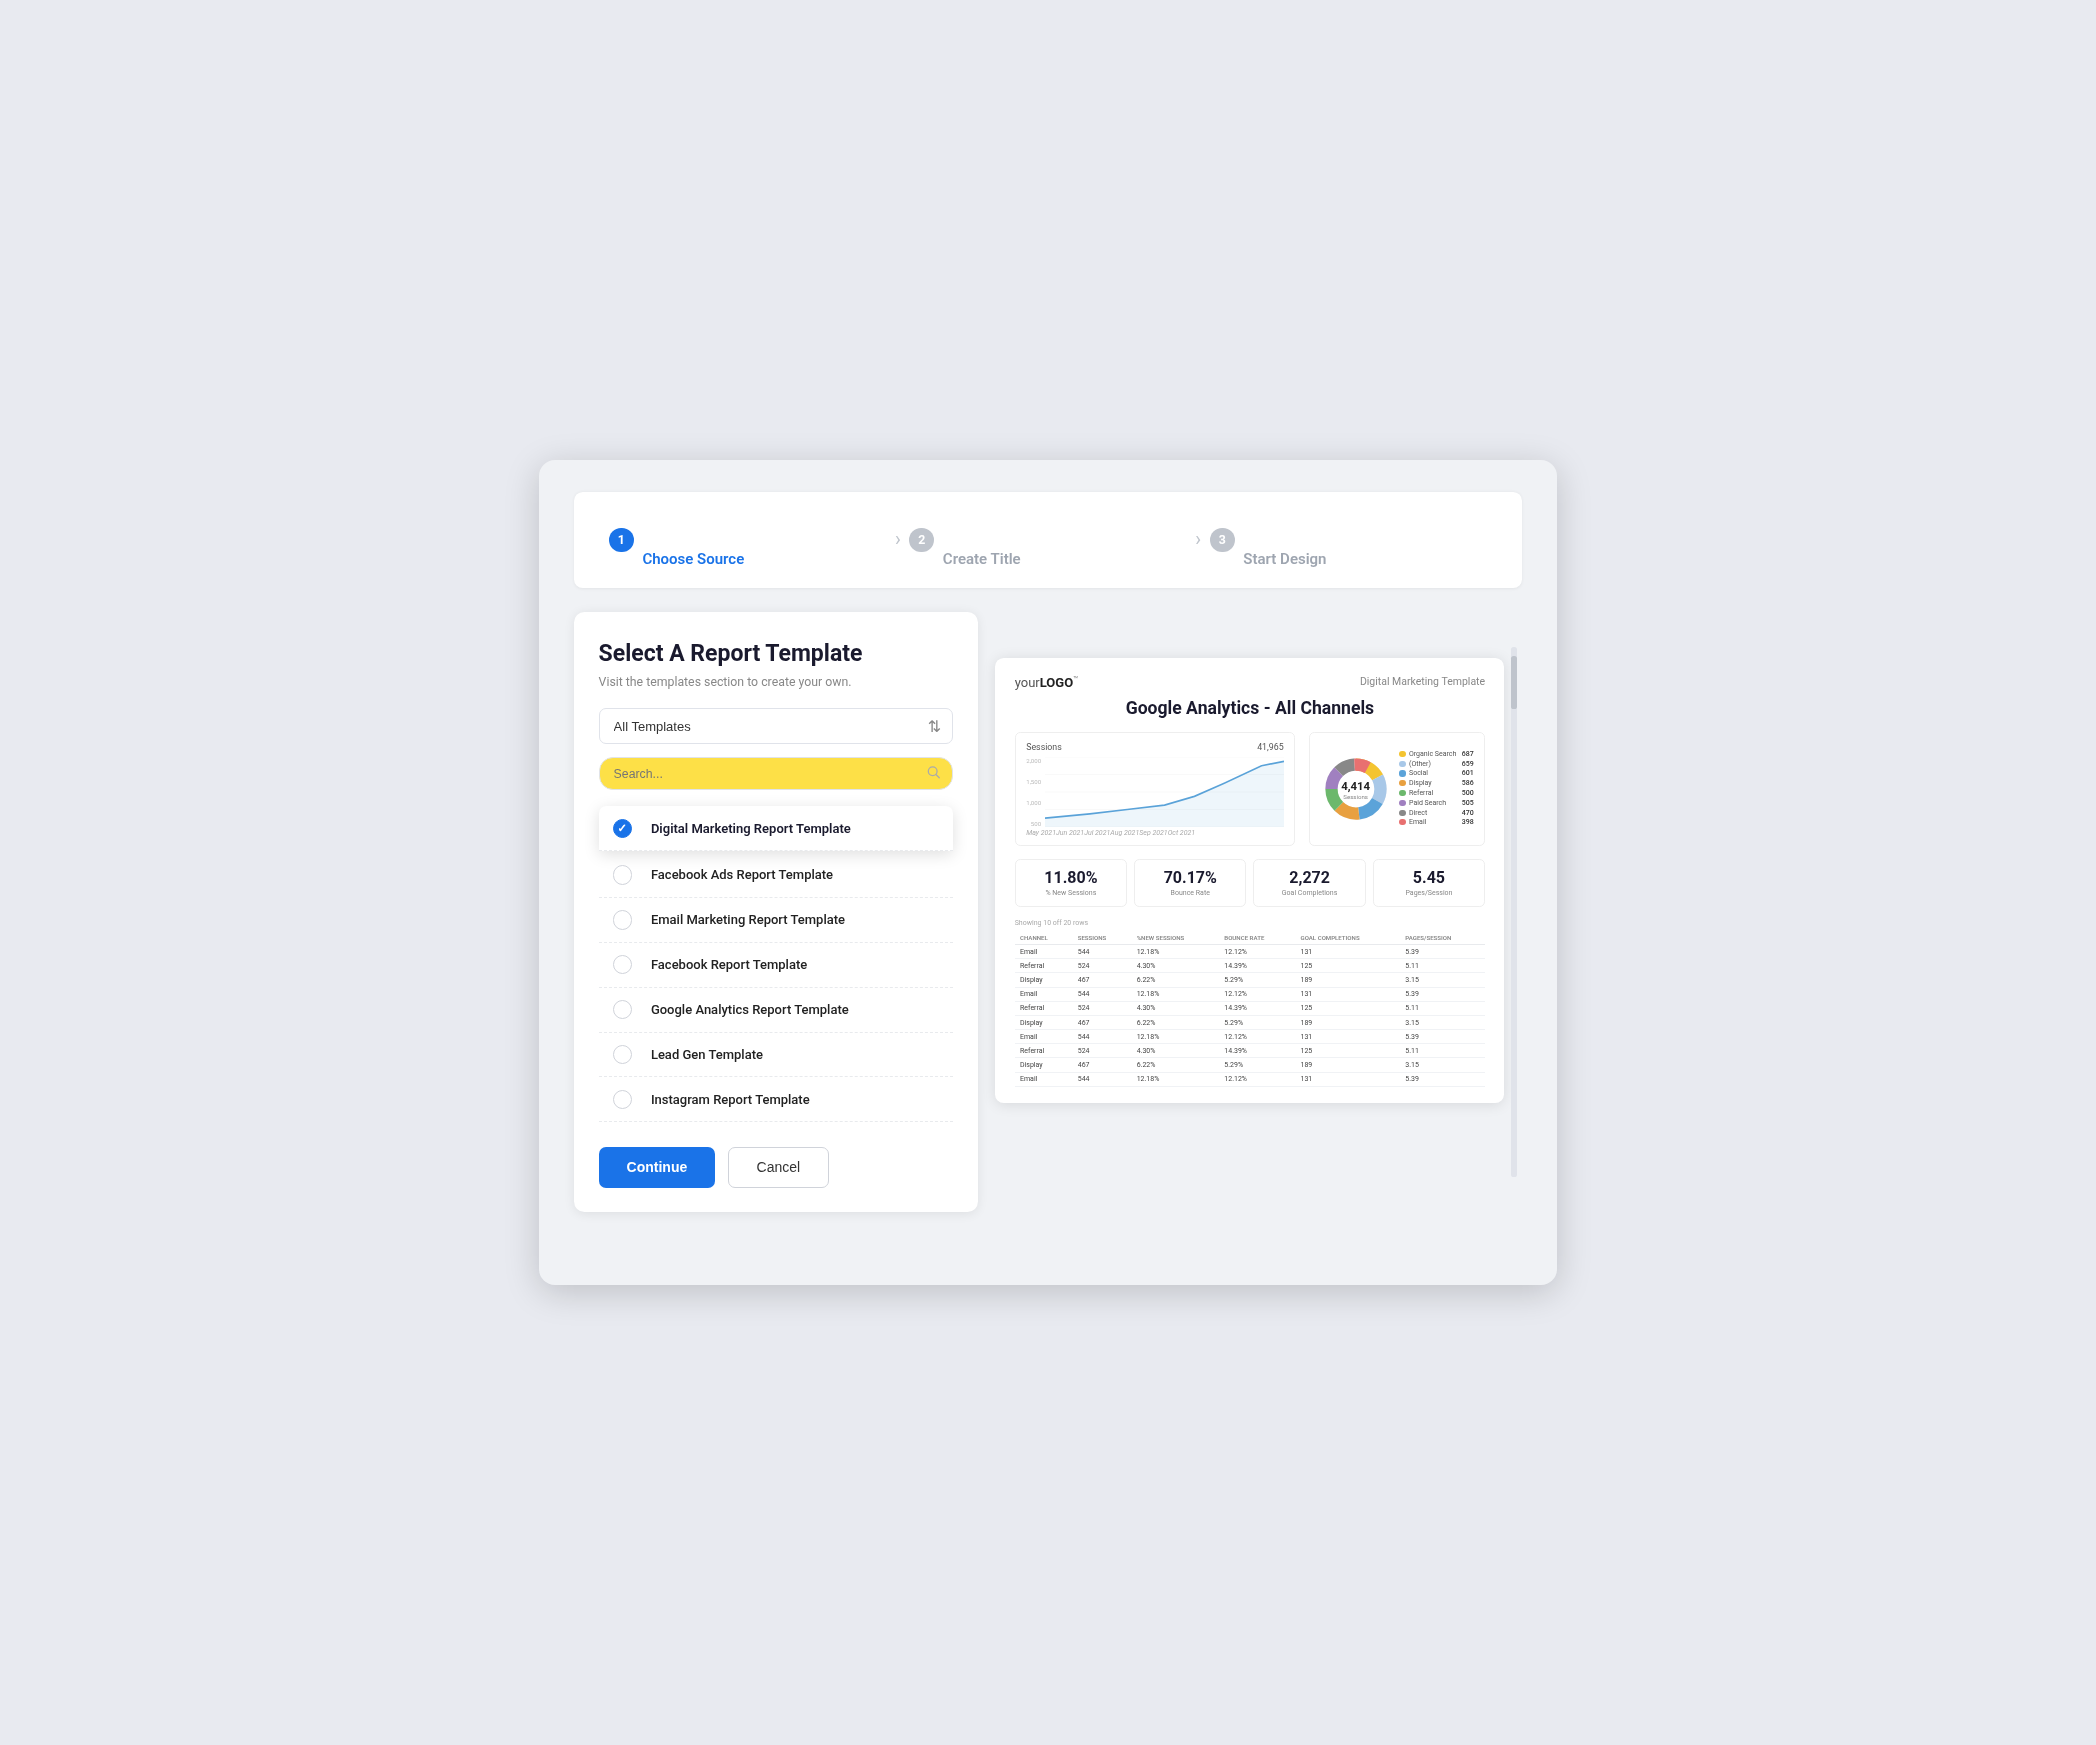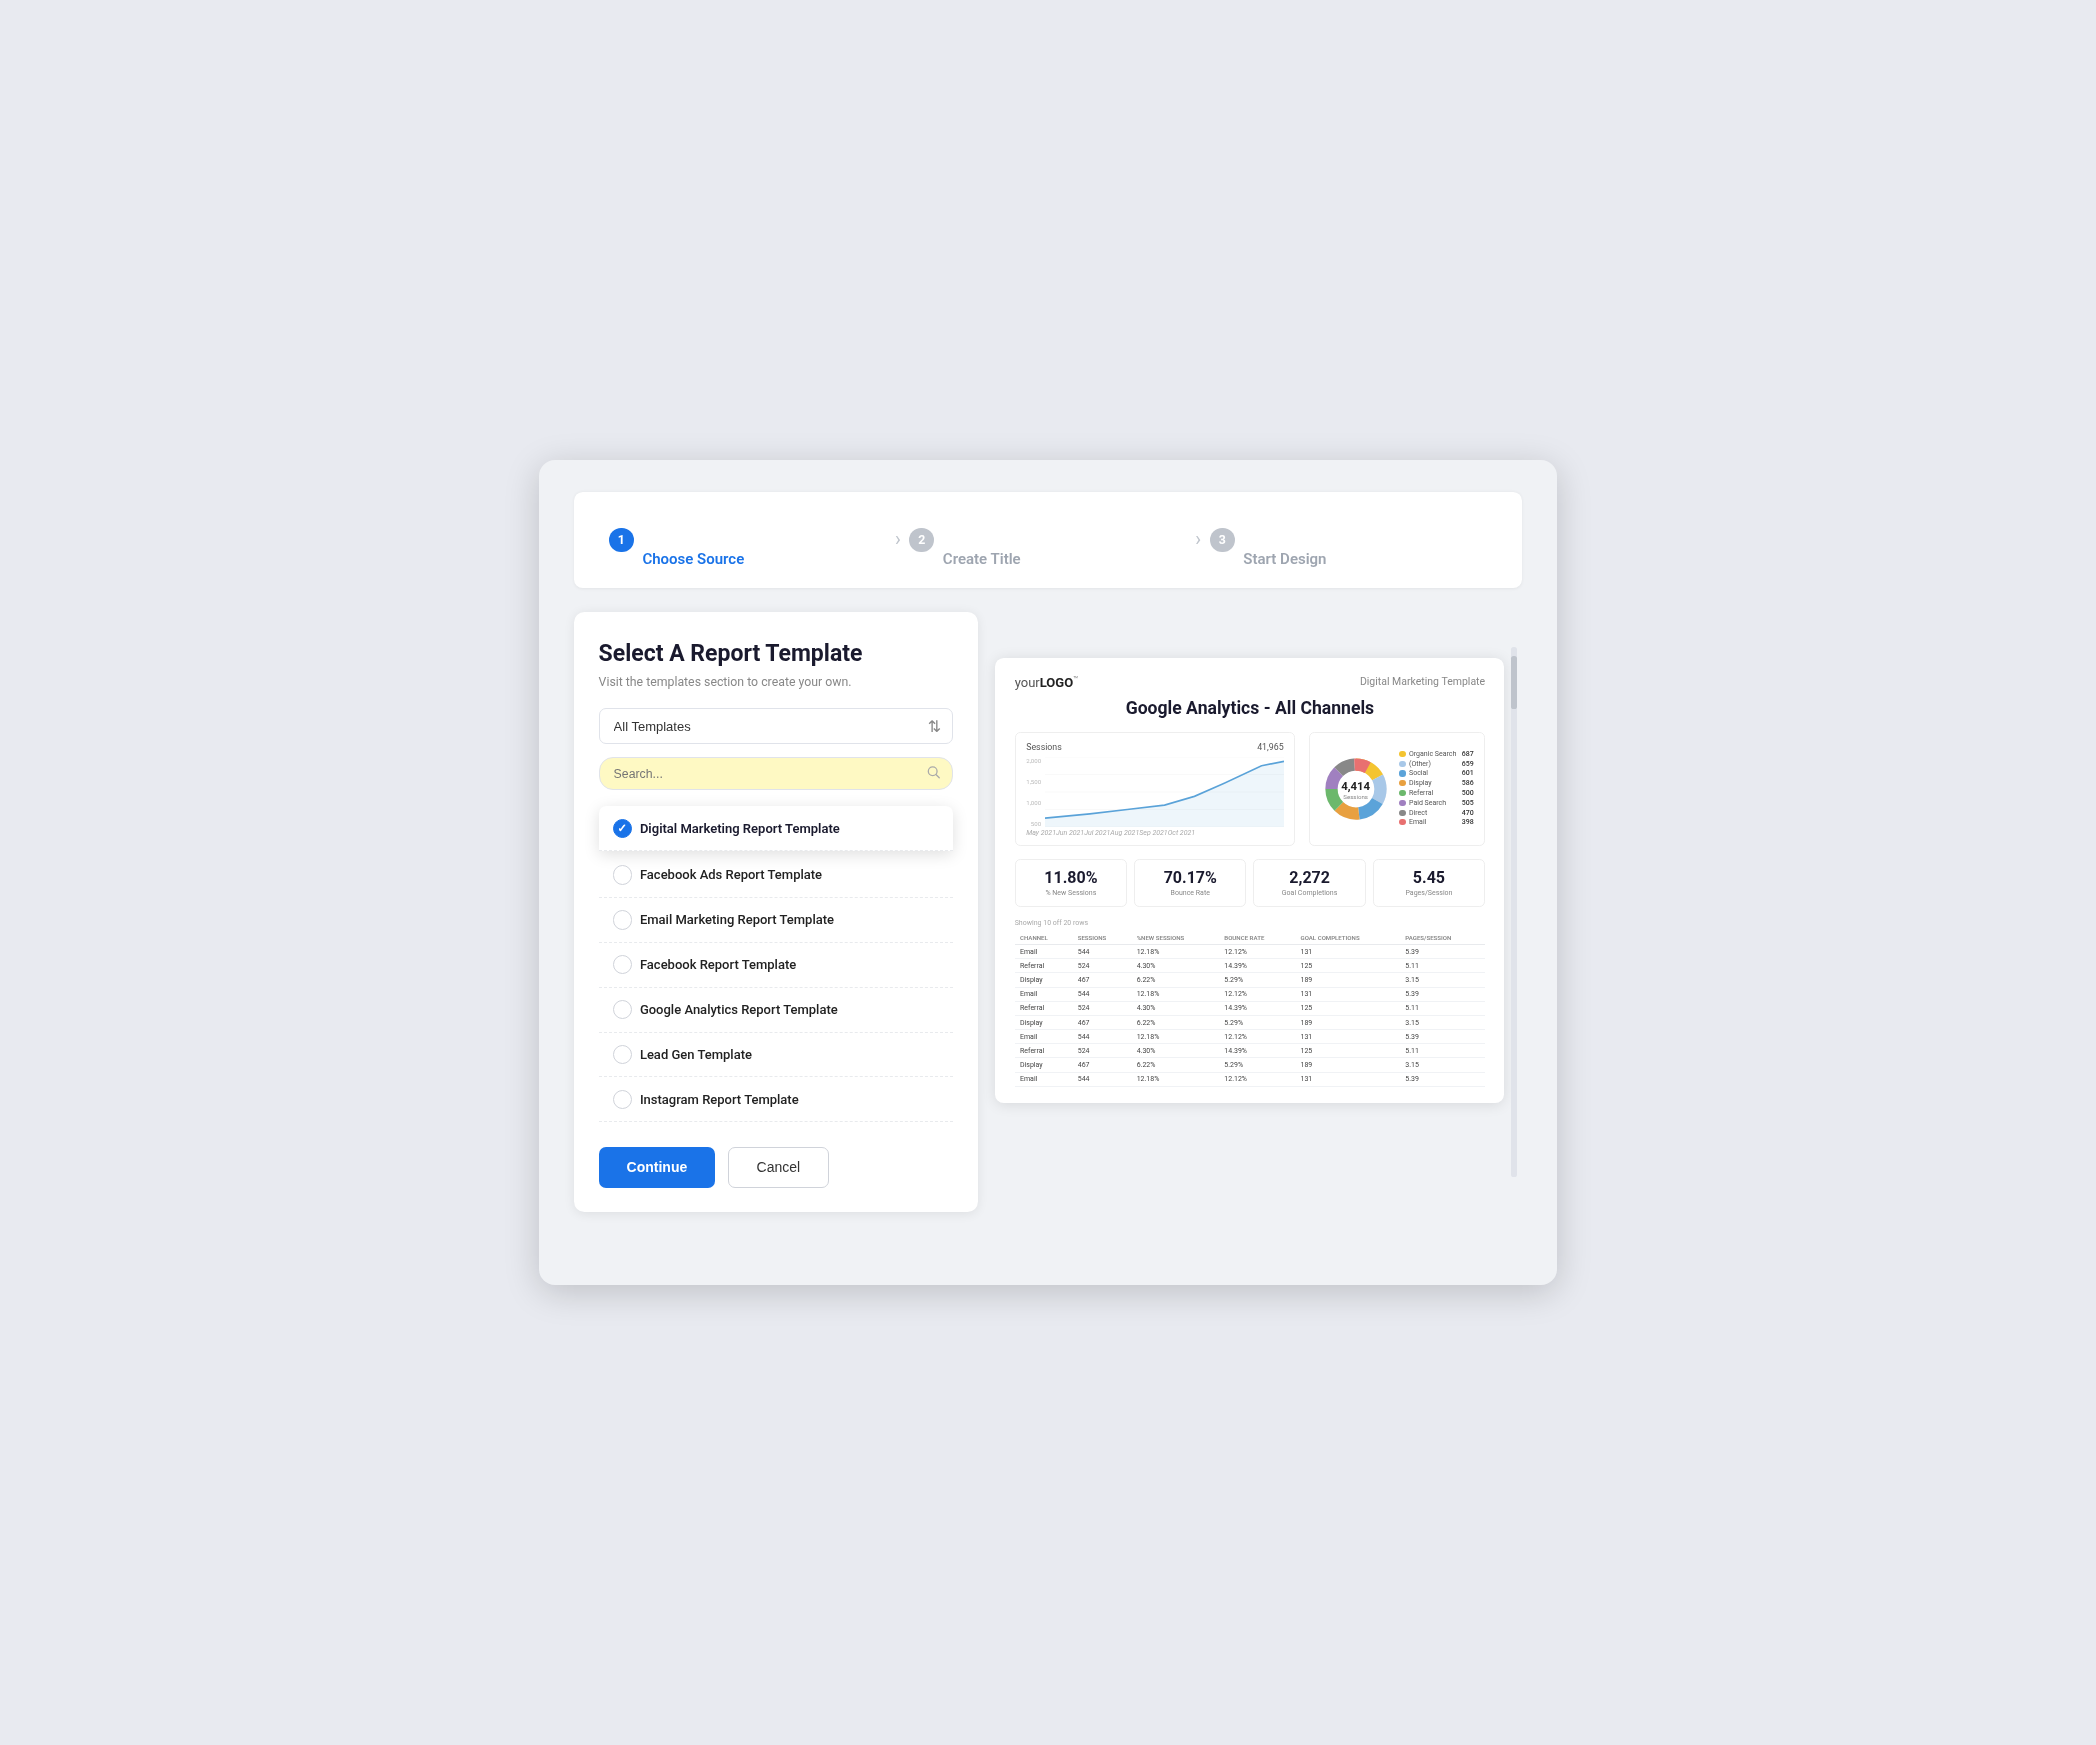--- a/index.html
+++ b/index.html
@@ -129,41 +129,41 @@
       position: relative;
       margin-bottom: 16px;
     }
     .search-input {
       width: 100%;
       padding: 8.8px 14px 8.8px 14px;
       border: 1.3px solid #e0e3ea;
       border-radius: 14px;
       font-size: 12.3px;
       color: #555;
-      background: #fef9c3;
+      background: #fde047;
       outline: none;
     }
     .search-icon-wrap {
       position: absolute;
       right: 12.3px;
       top: 50%;
       transform: translateY(-50%);
       color: #aaa;
       font-size: 14px;
       pointer-events: none;
     }
 
     
     .template-list {
       list-style: none;
     }
     .template-item {
       display: flex;
       align-items: center;
-      gap: 8px;
+      gap: 19px;
       padding: 12.3px 14px;
       border-bottom: 1.3px dashed #e8eaed;
       cursor: pointer;
       transition: background 0.15s;
       border-radius: 0;
     }
     .template-item:first-child {
       background: #fff;
       border-radius: 7px 7px 0 0;
       border-bottom: 1.3px dashed #e8eaed;

